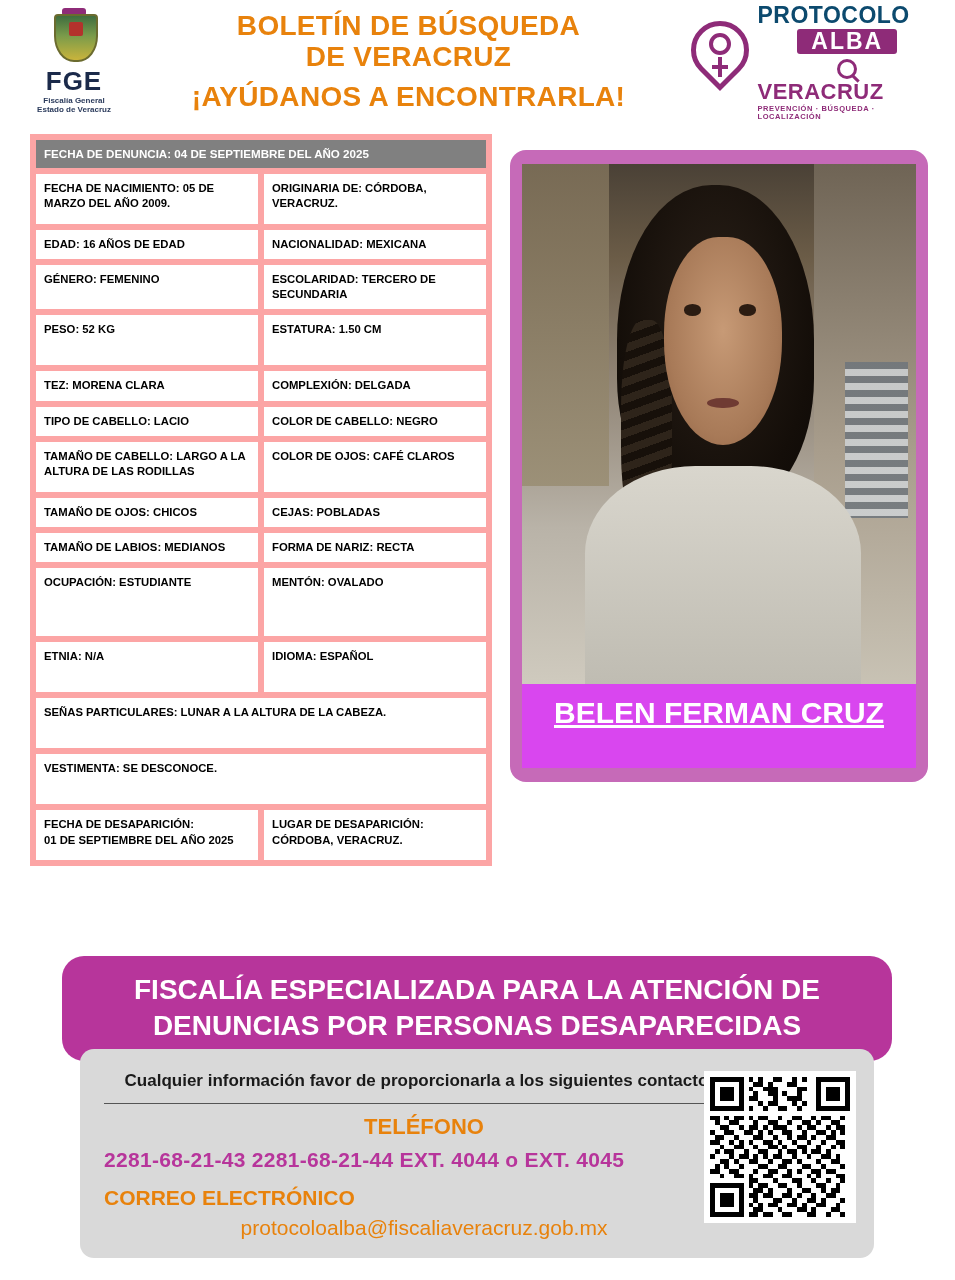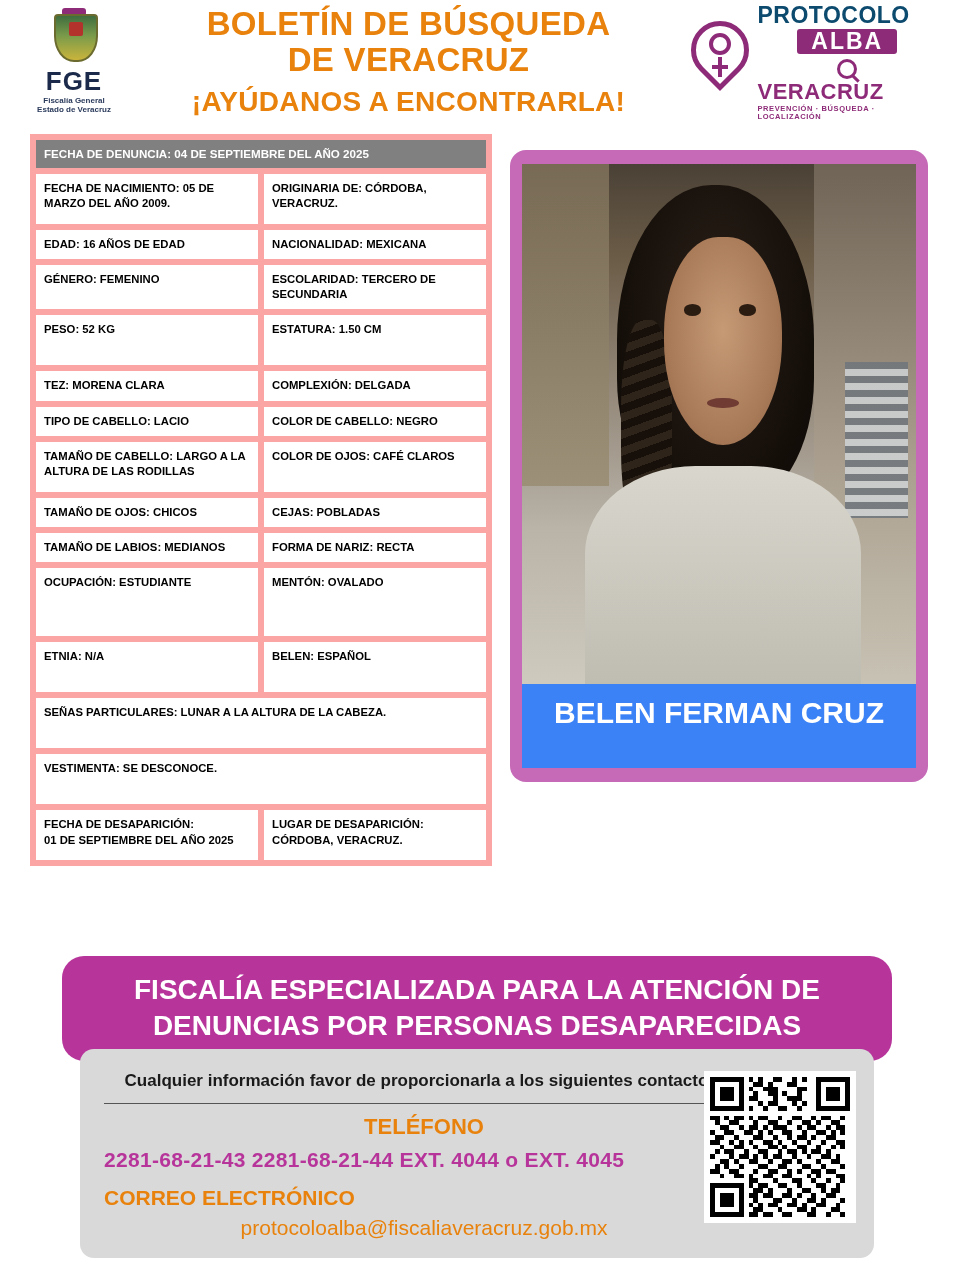--- a/index.html
+++ b/index.html
@@ -79,21 +79,21 @@
   }
 
   .header-center {
     flex: 1 1 auto;
     text-align: center;
     padding: 0 6px;
   }
   .title-main {
     color: #e8820c;
     font-weight: bold;
-    font-size: 33px;
+    font-size: 28px;
     line-height: 1.1;
     letter-spacing: .3px;
   }
   .title-sub {
     color: #e8820c;
     font-weight: bold;
     font-size: 28px;
     margin-top: 8px;
     letter-spacing: .3px;
   }
@@ -307,23 +307,24 @@
     background: linear-gradient(180deg,#d9d6cd,#bfbcb2);
     border-radius: 40% 40% 0 0;
   }
   .photo-name {
     color: #fff;
     font-weight: bold;
     font-size: 30px;
     text-align: center;
     line-height: 1.15;
     padding: 12px 4px 4px 4px;
-    background: #3b82f6;
+    background: #d946ef;
     height: 84px;
     box-sizing: border-box;
+    text-decoration: underline;
   }
 
   
   .footer {
     position: absolute;
     left: 62px;
     top: 956px;
     width: 830px;
   }
   .footer-banner {
@@ -482,21 +483,21 @@
       <tr>
         <td>TAMAÑO DE LABIOS: MEDIANOS</td>
         <td>FORMA DE NARIZ: RECTA</td>
       </tr>
       <tr class="xtall">
         <td>OCUPACIÓN:  ESTUDIANTE</td>
         <td>MENTÓN: OVALADO</td>
       </tr>
       <tr class="tall">
         <td>ETNIA: N/A</td>
-        <td>BELEN: ESPAÑOL</td>
+        <td>IDIOMA: ESPAÑOL</td>
       </tr>
       <tr class="tall">
         <td colspan="2">SEÑAS PARTICULARES: LUNAR A LA ALTURA DE LA CABEZA.</td>
       </tr>
       <tr class="tall">
         <td colspan="2">VESTIMENTA: SE DESCONOCE.</td>
       </tr>
       <tr class="tall">
         <td style="white-space:pre-line">FECHA DE DESAPARICIÓN:
 01 DE SEPTIEMBRE DEL AÑO 2025</td>

